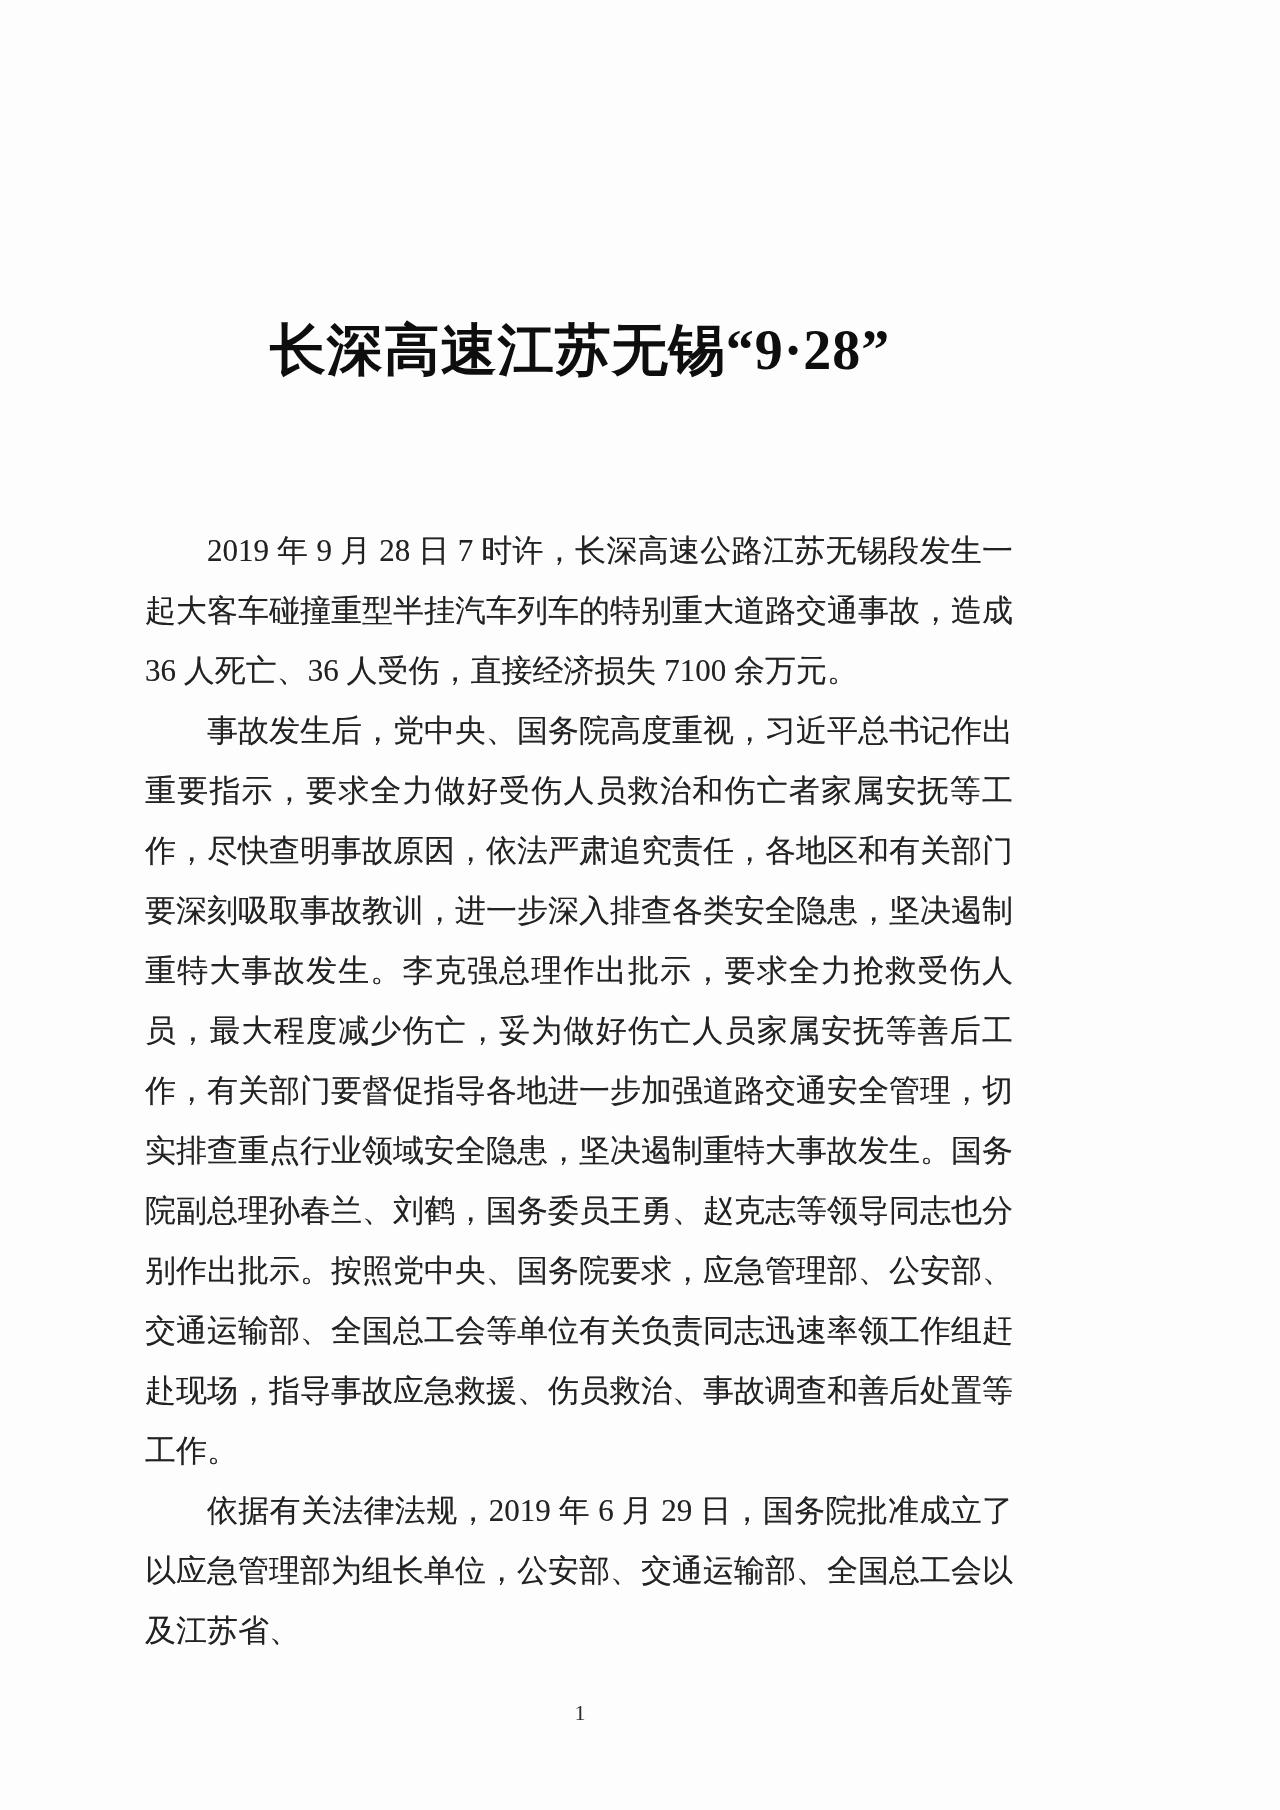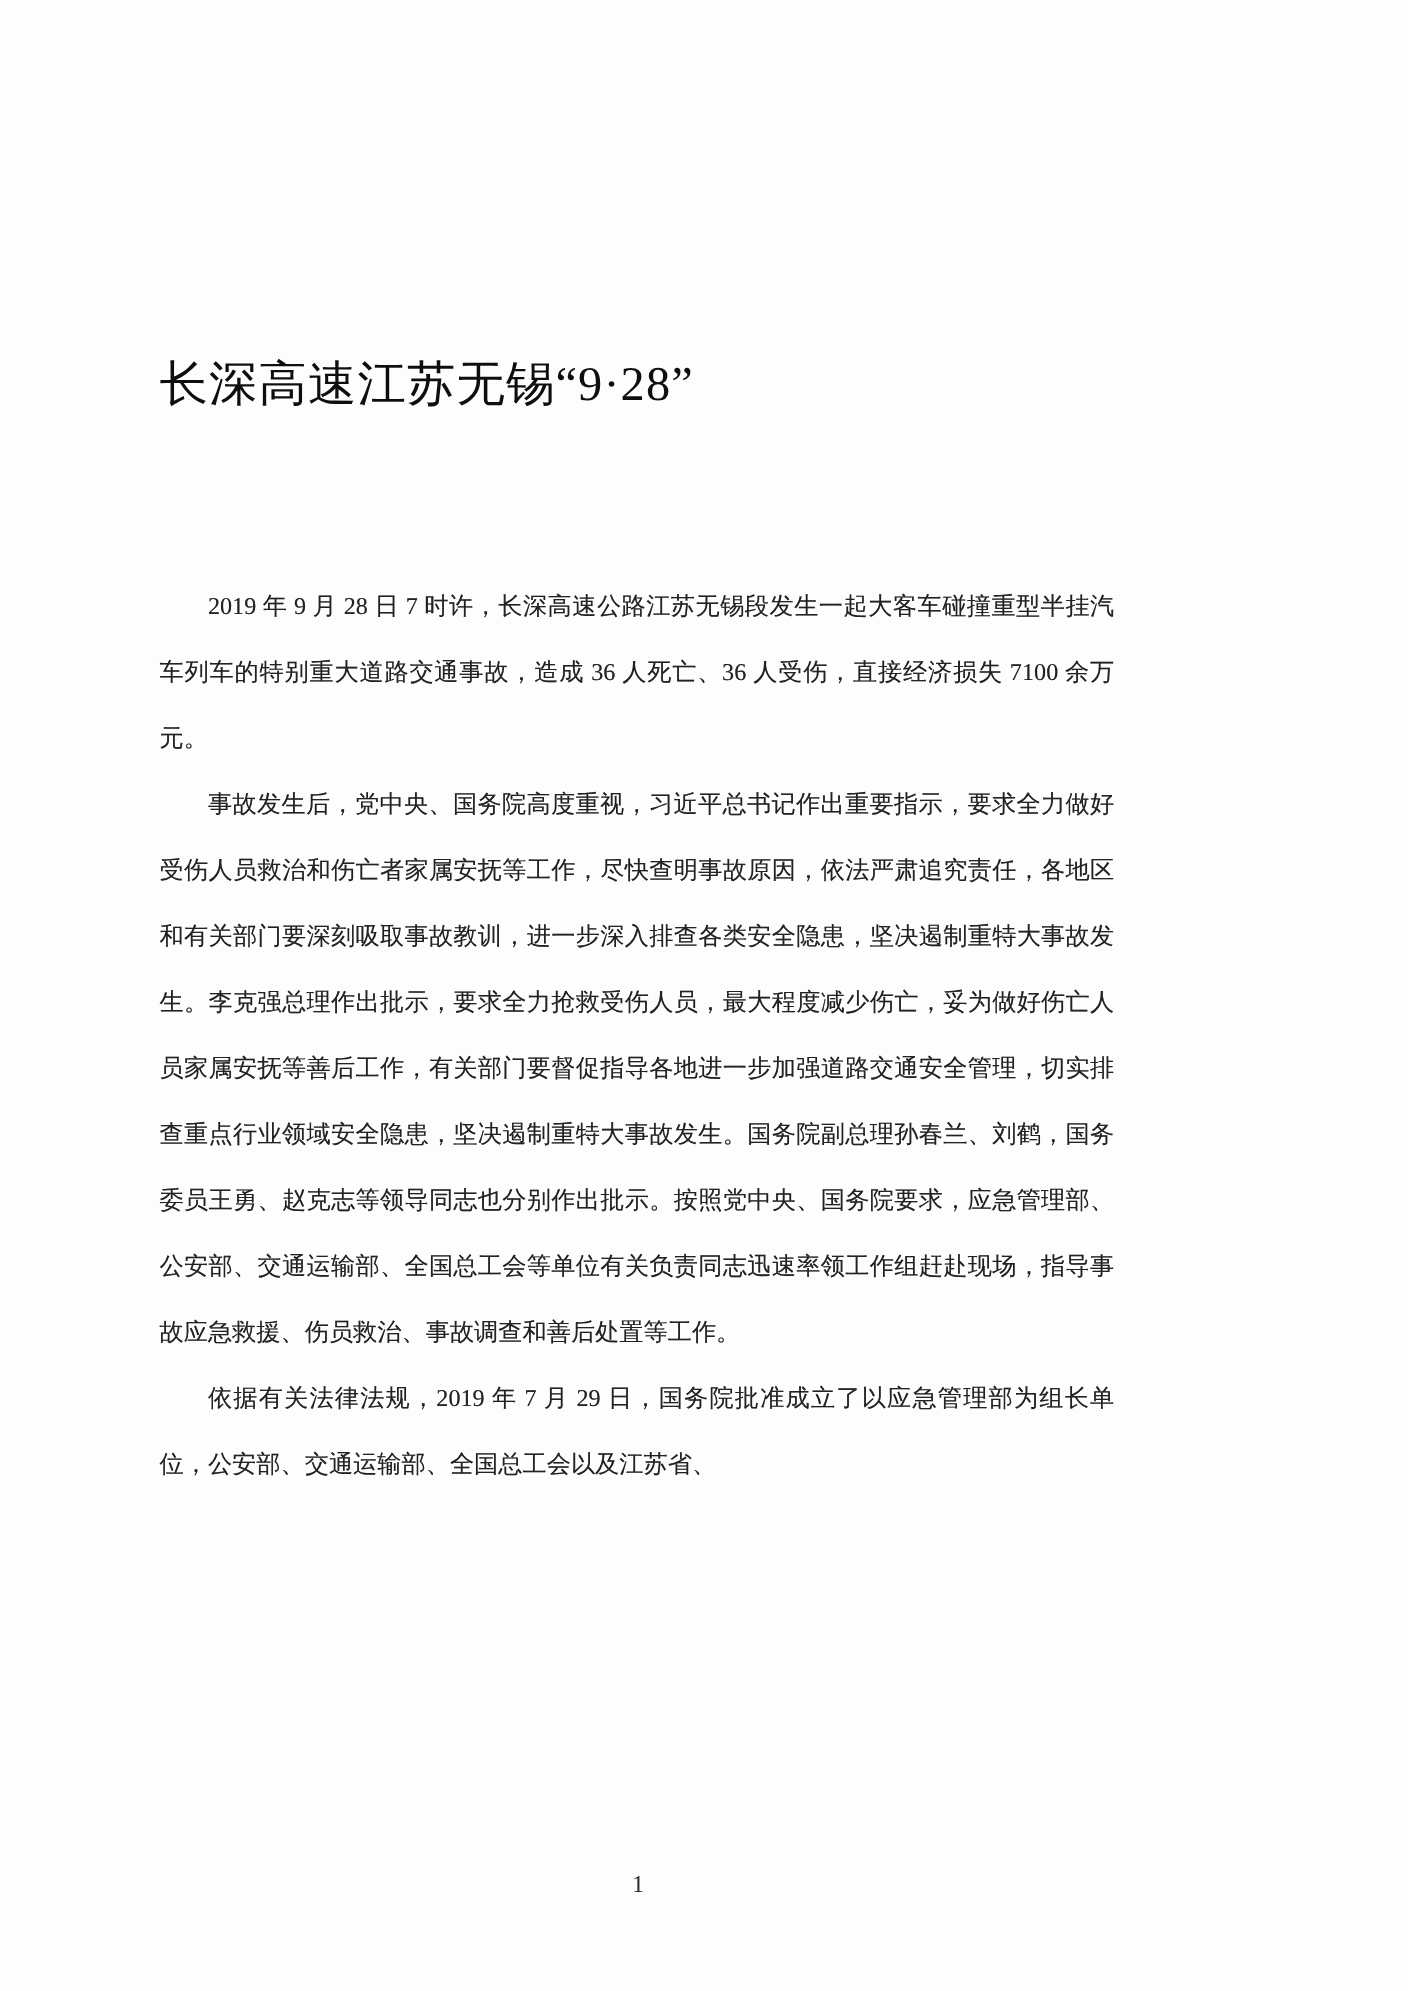--- a/index.html
+++ b/index.html
@@ -15,35 +15,36 @@
     color: #1d1d1d;
     font-family: "Liberation Serif", "DejaVu Serif", serif;
     overflow: hidden;
   }
   .title {
     position: absolute;
     top: 316px;
     left: 145px;
     width: 870px;
     margin: 0;
-    font-size: 44px;
+    text-align: center;
+    font-size: 56px;
     line-height: 68px;
-    font-weight: normal;
+    font-weight: bold;
     color: #0e0e0e;
     letter-spacing: 1px;
   }
   .title-line {
     display: block;
   }
   .body-text {
     position: absolute;
     top: 521px;
     left: 145px;
     width: 868px;
-    font-size: 22px;
+    font-size: 31px;
     line-height: 60px;
     text-align: justify;
     color: #222222;
   }
   .body-text p {
     margin: 0;
     text-indent: 2em;
     
     text-shadow: 0 0 0.4px rgba(0,0,0,0.35);
   }
@@ -63,20 +64,20 @@
 
 <div class="page">
 
   <h1 class="title">
     <span class="title-line">长深高速江苏无锡“9·28”</span>
   </h1>
 
   <div class="body-text">
     <p>2019 年 9 月 28 日 7 时许，长深高速公路江苏无锡段发生一起大客车碰撞重型半挂汽车列车的特别重大道路交通事故，造成 36 人死亡、36 人受伤，直接经济损失 7100 余万元。</p>
     <p>事故发生后，党中央、国务院高度重视，习近平总书记作出重要指示，要求全力做好受伤人员救治和伤亡者家属安抚等工作，尽快查明事故原因，依法严肃追究责任，各地区和有关部门要深刻吸取事故教训，进一步深入排查各类安全隐患，坚决遏制重特大事故发生。李克强总理作出批示，要求全力抢救受伤人员，最大程度减少伤亡，妥为做好伤亡人员家属安抚等善后工作，有关部门要督促指导各地进一步加强道路交通安全管理，切实排查重点行业领域安全隐患，坚决遏制重特大事故发生。国务院副总理孙春兰、刘鹤，国务委员王勇、赵克志等领导同志也分别作出批示。按照党中央、国务院要求，应急管理部、公安部、交通运输部、全国总工会等单位有关负责同志迅速率领工作组赶赴现场，指导事故应急救援、伤员救治、事故调查和善后处置等工作。</p>
-    <p>依据有关法律法规，2019 年 7 月 29 日，国务院批准成立了以应急管理部为组长单位，公安部、交通运输部、全国总工会以及江苏省、</p>
+    <p>依据有关法律法规，2019 年 6 月 29 日，国务院批准成立了以应急管理部为组长单位，公安部、交通运输部、全国总工会以及江苏省、</p>
   </div>
 
   <div class="footer">
     <span>1</span>
   </div>
 
 </div>
 
 </body></html>

